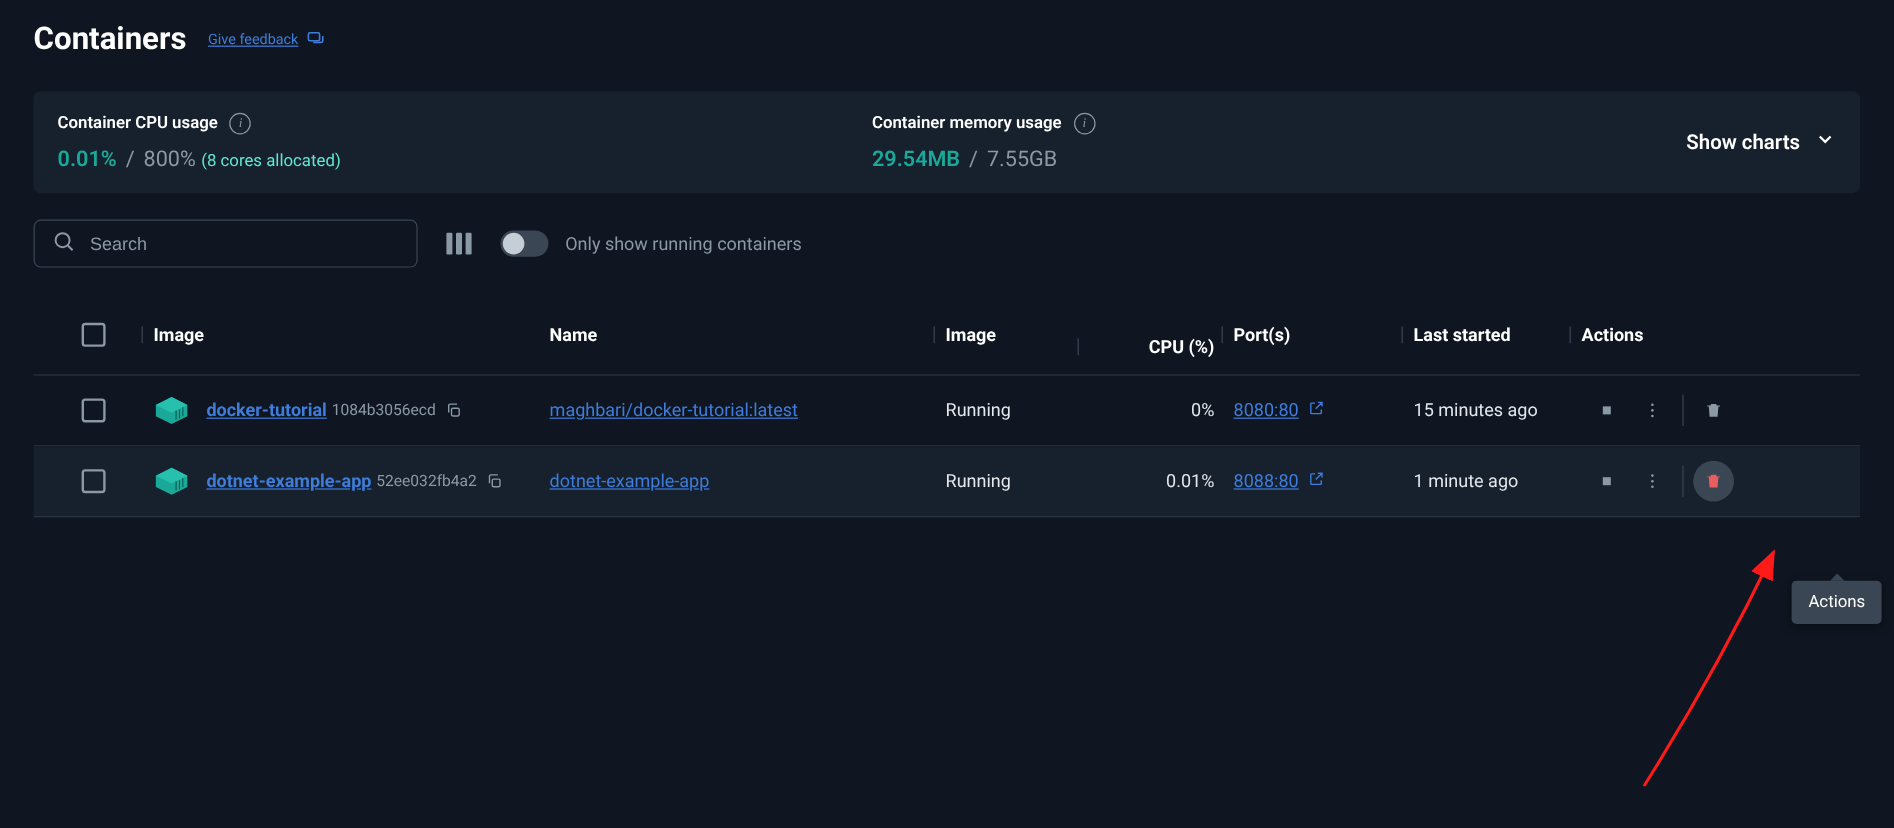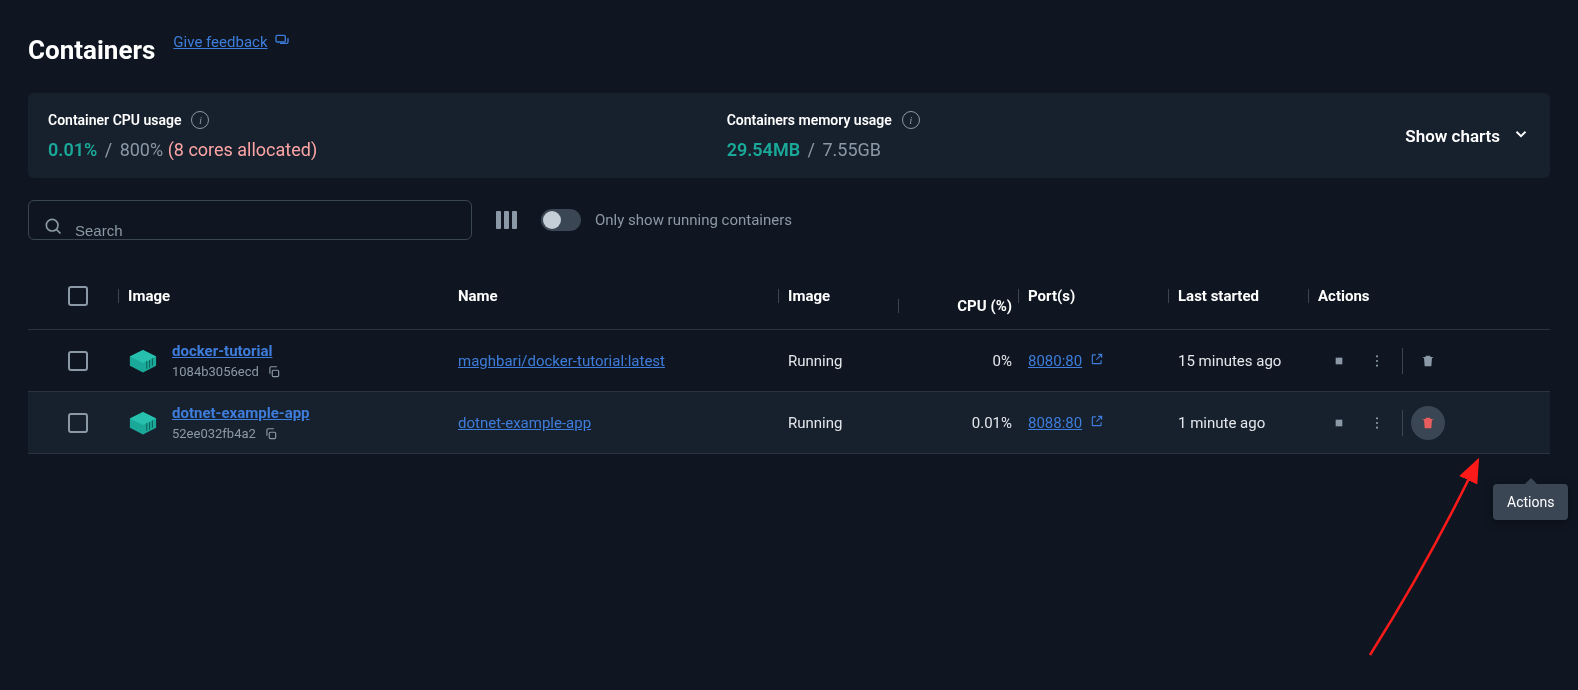--- a/index.html
+++ b/index.html
@@ -7,25 +7,25 @@
     width: 1578px;
     height: 690px;
     background: #0f1621;
     color: #e4e7eb;
     font-family: -apple-system, BlinkMacSystemFont, "Segoe UI", Roboto, sans-serif;
     font-size: 14px;
     overflow: hidden;
   }
   .page { padding: 18px 28px; }
   .header { display: flex; align-items: center; gap: 18px; margin-bottom: 28px; }
-  .title { font-size: 26px; font-weight: 700; color: #fff; margin-top: 17px; }
+  .title { font-size: 26px; font-weight: 700; color: #fff; }
   .feedback-link {
     color: #3e7ddb;
     text-decoration: underline;
-    font-size: 15px;
+    font-size: 12px;
     display: inline-flex;
     align-items: center;
     gap: 6px;
     cursor: pointer;
   }
   .feedback-link svg { width: 16px; height: 16px; }
   .stats-panel {
     background: #17202d;
     border-radius: 6px;
     padding: 18px 20px;
@@ -45,32 +45,32 @@
     justify-content: center;
     font-size: 11px;
     color: #8b98a5;
     font-family: serif;
     font-style: italic;
   }
   .stat-value { font-size: 18px; }
   .stat-used { color: #1aa999; font-weight: 600; }
   .stat-sep { color: #8b98a5; margin: 0 3px; }
   .stat-total { color: #8b98a5; }
-  .stat-note { color: #fca5a5; font-size: 18px; }
+  .stat-note { color: #5eead4; font-size: 14px; }
   .show-charts {
     display: flex; align-items: center; gap: 12px;
     color: #fff; font-weight: 600; font-size: 17px;
     cursor: pointer;
   }
   .chevron-down-icon svg { width: 18px; height: 18px; }
   
   .controls-row { display: flex; align-items: center; gap: 24px; margin-bottom: 22px; }
   .search-box {
-    display: flex; align-items: flex-end; gap: 12px;
-    width: 444px; height: 40px;
+    display: flex; align-items: center; gap: 12px;
+    width: 320px; height: 40px;
     border: 1px solid #3a4654;
     border-radius: 6px;
     padding: 0 14px;
     background: transparent;
   }
   .search-box svg { width: 20px; height: 20px; color: #8b98a5; }
   .search-input {
     flex: 1; background: transparent; border: none; outline: none;
     color: #e4e7eb; font-size: 15px;
   }
@@ -102,21 +102,21 @@
   }
   .th-right { text-align: right; padding-right: 16px; margin-top: 21px; }
   .trow { padding: 12px 0; }
   .checkbox-cell { display:flex; justify-content:center; }
   .checkbox {
     width: 20px; height: 20px; border: 2px solid #8b98a5; border-radius: 3px;
     cursor: pointer; background: transparent;
   }
   .name-cell { display: flex; align-items: center; gap: 14px; }
   .container-icon { width: 30px; height: 26px; flex-shrink: 0; }
-  .name-col { display:flex; flex-direction:column; gap:4px; }
+  .name-col { display:flex; gap:4px; }
   .name-link { color: #3e7ddb; text-decoration: underline; font-weight: 700; cursor: pointer; font-size:15px; }
   .container-id { color: #8b98a5; font-size: 13px; display:flex; align-items:center; gap:8px; }
   .copy-icon { cursor:pointer; display:inline-flex; }
   .copy-icon svg { width:14px; height:14px; }
   .image-link { color: #3e7ddb; text-decoration: underline; cursor: pointer; font-size:15px; }
   .status-text { color:#e4e7eb; font-size:15px; }
   .cpu-cell { text-align:right; padding-right:16px; font-size:15px; }
   .port-cell { display:flex; align-items:center; gap:8px; }
   .port-link { color:#3e7ddb; text-decoration:underline; cursor:pointer; font-size:15px; }
   .external-icon svg { width:14px; height:14px; color:#3e7ddb; }
@@ -181,21 +181,21 @@
       </div>
       <div class="stat-value">
         <span class="stat-used">0.01%</span>
         <span class="stat-sep">/</span>
         <span class="stat-total">800%</span>
         <span class="stat-note">(8 cores allocated)</span>
       </div>
     </div>
     <div class="stat-block">
       <div class="stat-label-row">
-        <span class="stat-label">Containers memory usage</span>
+        <span class="stat-label">Container memory usage</span>
         <span class="info-icon">i</span>
       </div>
       <div class="stat-value">
         <span class="stat-used">29.54MB</span>
         <span class="stat-sep">/</span>
         <span class="stat-total">7.55GB</span>
       </div>
     </div>
     <div class="show-charts">
       <span>Show charts</span>

